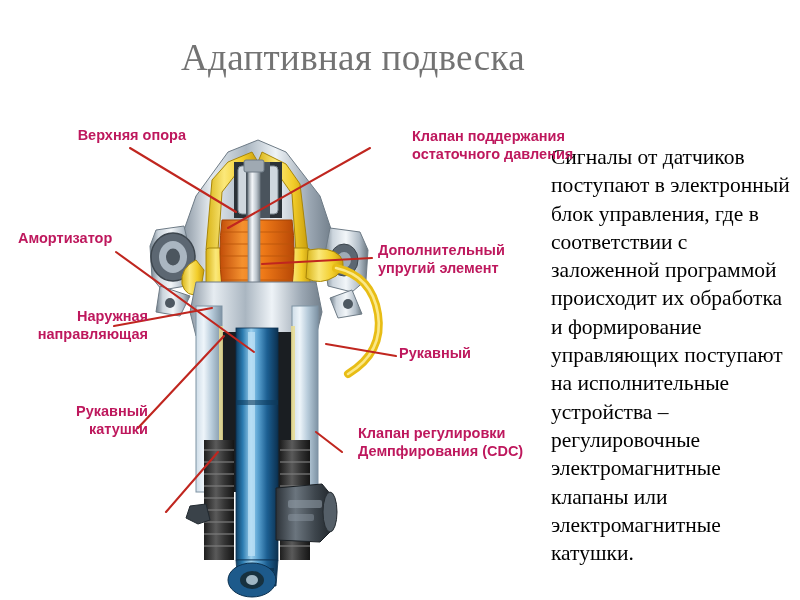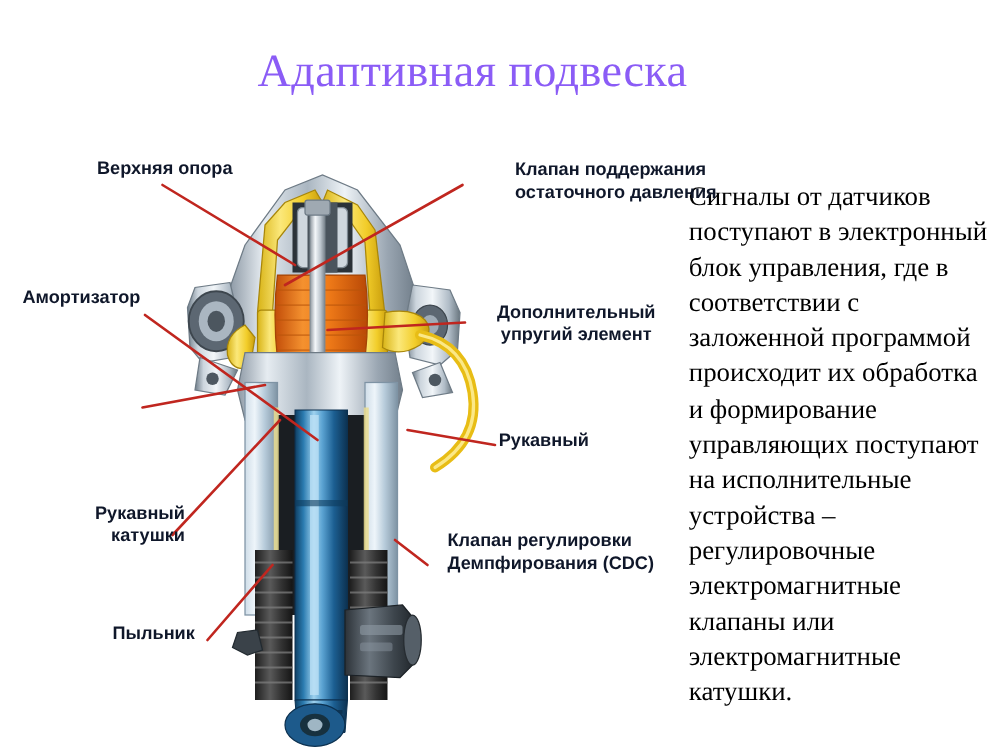--- a/index.html
+++ b/index.html
@@ -18,24 +18,23 @@
   }
   #slide-title {
     position: absolute;
     left: 0;
     top: 36px;
     width: 706px;
     text-align: center;
     font-family: "Liberation Serif", serif;
     font-size: 37px;
     font-weight: 400;
-    color: #8b5cf6;
+    color: #737373;
     letter-spacing: 0.3px;
     white-space: nowrap;
-    padding-left: 25px;
   }
   #body-text {
     position: absolute;
     left: 551px;
     top: 143px;
     width: 242px;
     font-family: "Liberation Serif", serif;
     font-size: 21.5px;
     line-height: 28.3px;
     color: #000000;
@@ -52,21 +51,21 @@
     position: absolute;
     left: 0;
     top: 0;
   }
   .callout {
     position: absolute;
     font-family: "Liberation Sans", sans-serif;
     font-weight: bold;
     font-size: 14.5px;
     line-height: 17.5px;
-    color: #0f172a;
+    color: #be185d;
     white-space: pre-line;
   }
   .callout.right-align { text-align: right; }
   .callout.left-align  { text-align: left;  }
 </style>
 </head>
 <body>
 
 <div id="slide">
 
@@ -269,30 +268,31 @@
         <line x1="372" y1="158" x2="262" y2="164"></line>
         <line x1="396" y1="256" x2="326" y2="244"></line>
         <line x1="342" y1="352" x2="316" y2="332"></line>
       </g>
     </svg>
 
     <div class="callout right-align" style="left:22px; top:27px; width:164px;">Верхняя опора</div>
 
     <div class="callout left-align" style="left:18px; top:130px; width:180px;">Амортизатор</div>
 
+    <div class="callout right-align" style="left:8px; top:208px; width:140px;">Наружная
+направляющая</div>
 
     <div class="callout right-align" style="left:8px; top:303px; width:140px;">Рукавный
 катушки</div>
 
-    <div class="callout left-align" style="left:90px; top:399px; width:120px;">Пыльник</div>
 
     <div class="callout left-align" style="left:376px; top:28px; width:176px;margin-left:36px;">Клапан поддержания
 остаточного давления</div>
 
-    <div class="callout left-align" style="left:378px; top:142px; width:166px;text-align:center;">Дополнительный
+    <div class="callout left-align" style="left:378px; top:142px; width:166px;">Дополнительный
 упругий элемент</div>
 
     <div class="callout left-align" style="left:399px; top:245px; width:120px;">Рукавный</div>
 
     <div class="callout left-align" style="left:358px; top:325px; width:190px;">Клапан регулировки
 Демпфирования (CDC)</div>
 
   </div>
 </div>
 

